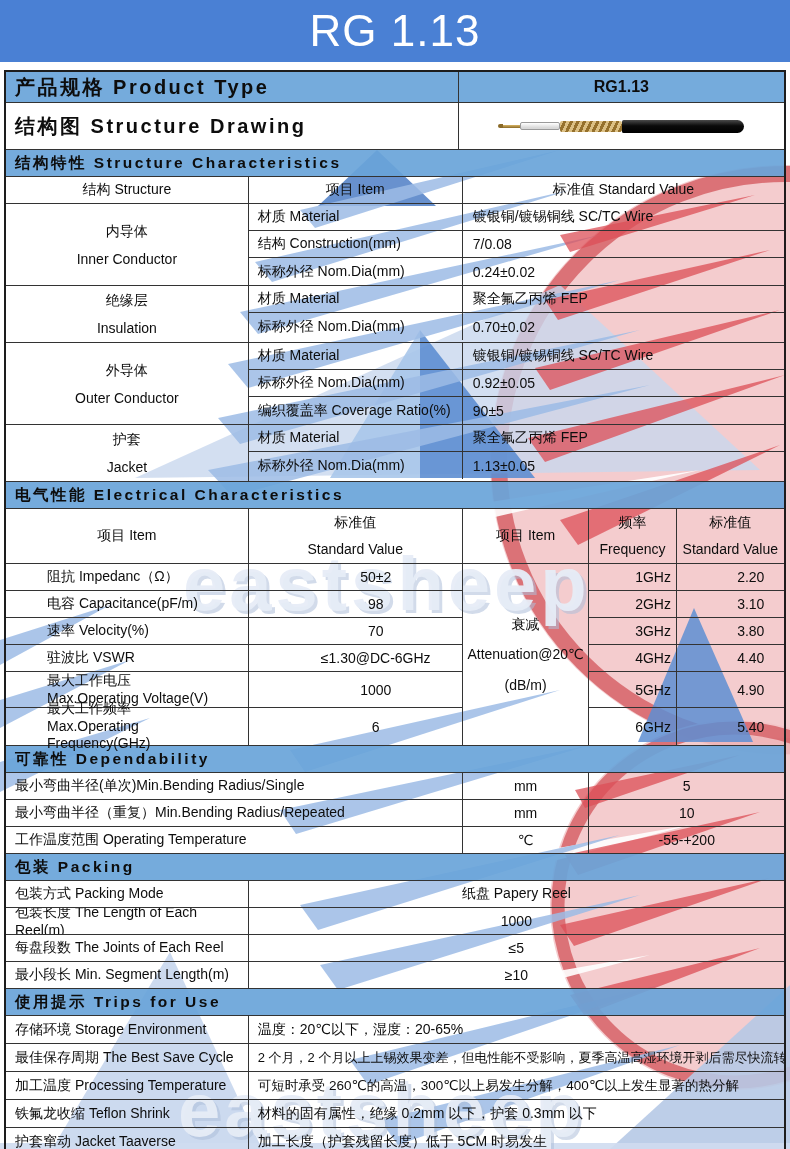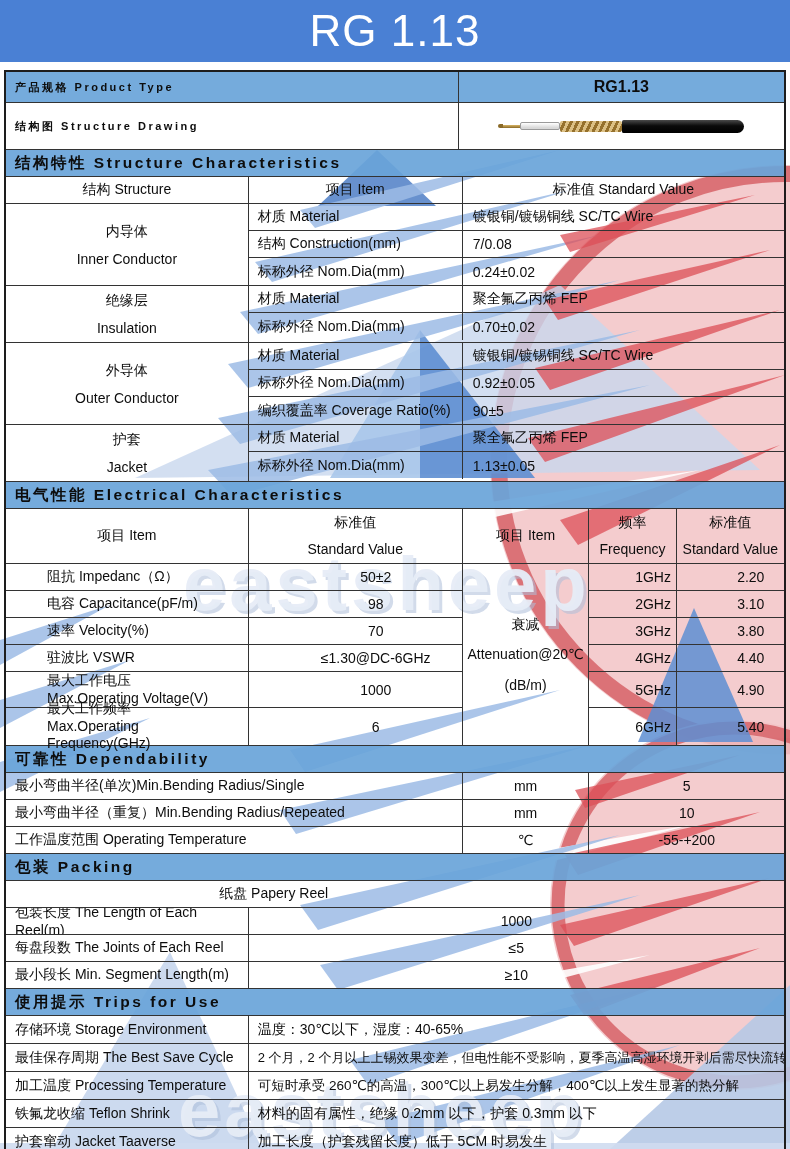--- a/index.html
+++ b/index.html
@@ -31,21 +31,21 @@
   .pad { padding-left: 9px; padding-right: 4px; }
   .pre { white-space: pre-line; }
   .nowrap { white-space: nowrap; text-align: right; }
   .bluebg { background: rgba(105,164,217,0.92); }
   .sec {
     height: 27px; background: rgba(105,164,217,0.92);
     display: flex; align-items: center; padding-left: 9px;
     font-weight: 600; letter-spacing: 2.5px; font-size: 15.5px;
     border-bottom: 1.5px solid var(--bd);
   }
-  .spaced { font-weight: 600; letter-spacing: 2.5px; font-size: 11px; }
+  .spaced { font-weight: 600; letter-spacing: 2.5px; font-size: 20px; }
   
   .w-a { width: 58.2%; } .w-b { width: 41.8%; }
   .w-c1 { width: 31.2%; } .w-c2 { width: 27.5%; } .w-c3 { width: 41.3%; }
   .w-e3 { width: 16.3%; } .w-e4 { width: 11.2%; } .w-e5 { width: 13.8%; }
   .w-d1 { width: 58.7%; } .w-d2 { width: 16.3%; } .w-d3 { width: 25%; }
   .w-p2 { width: 68.8%; }
   .h31 { height: 31px; } .h47 { height: 47px; } .h27 { height: 27px; } .h28 { height: 28px; }
   
   .grp { display: flex; border-bottom: 1.5px solid var(--bd); }
   .grp-name {
@@ -317,39 +317,40 @@
     <div class="c w-d3 center">10</div>
   </div>
   <div class="r h27">
     <div class="c w-d1 pad">工作温度范围 Operating Temperature</div>
     <div class="c w-d2 center">℃</div>
     <div class="c w-d3 center">-55-+200</div>
   </div>
 
   <div class="sec">包装 Packing</div>
   <div class="r h27">
+    <div class="c w-c1 pad">包装方式 Packing Mode</div>
     <div class="c w-p2 center">纸盘 Papery Reel</div>
   </div>
   <div class="r h27">
     <div class="c w-c1 pad">包装长度 The Length of Each Reel(m)</div>
     <div class="c w-p2 center">1000</div>
   </div>
   <div class="r h27">
     <div class="c w-c1 pad">每盘段数 The Joints of Each Reel</div>
     <div class="c w-p2 center">≤5</div>
   </div>
   <div class="r h27">
     <div class="c w-c1 pad">最小段长 Min. Segment Length(m)</div>
     <div class="c w-p2 center">≥10</div>
   </div>
 
   <div class="sec">使用提示 Trips for Use</div>
   <div class="r h28">
     <div class="c w-c1 pad nowrap">存储环境 Storage Environment</div>
-    <div class="c w-p2 pad nowrap">温度：30℃以下，湿度：40-65%</div>
+    <div class="c w-p2 pad nowrap">温度：20℃以下，湿度：20-65%</div>
   </div>
   <div class="r h28">
     <div class="c w-c1 pad nowrap">最佳保存周期 The Best Save Cycle</div>
     <div class="c w-p2 pad nowrap" style="font-size:13px">2 个月，2 个月以上上锡效果变差，但电性能不受影响，夏季高温高湿环境开剥后需尽快流转</div>
   </div>
   <div class="r h28">
     <div class="c w-c1 pad nowrap">加工温度 Processing Temperature</div>
     <div class="c w-p2 pad nowrap" style="font-size:13.5px">可短时承受 260℃的高温，300℃以上易发生分解，400℃以上发生显著的热分解</div>
   </div>
   <div class="r h28">

